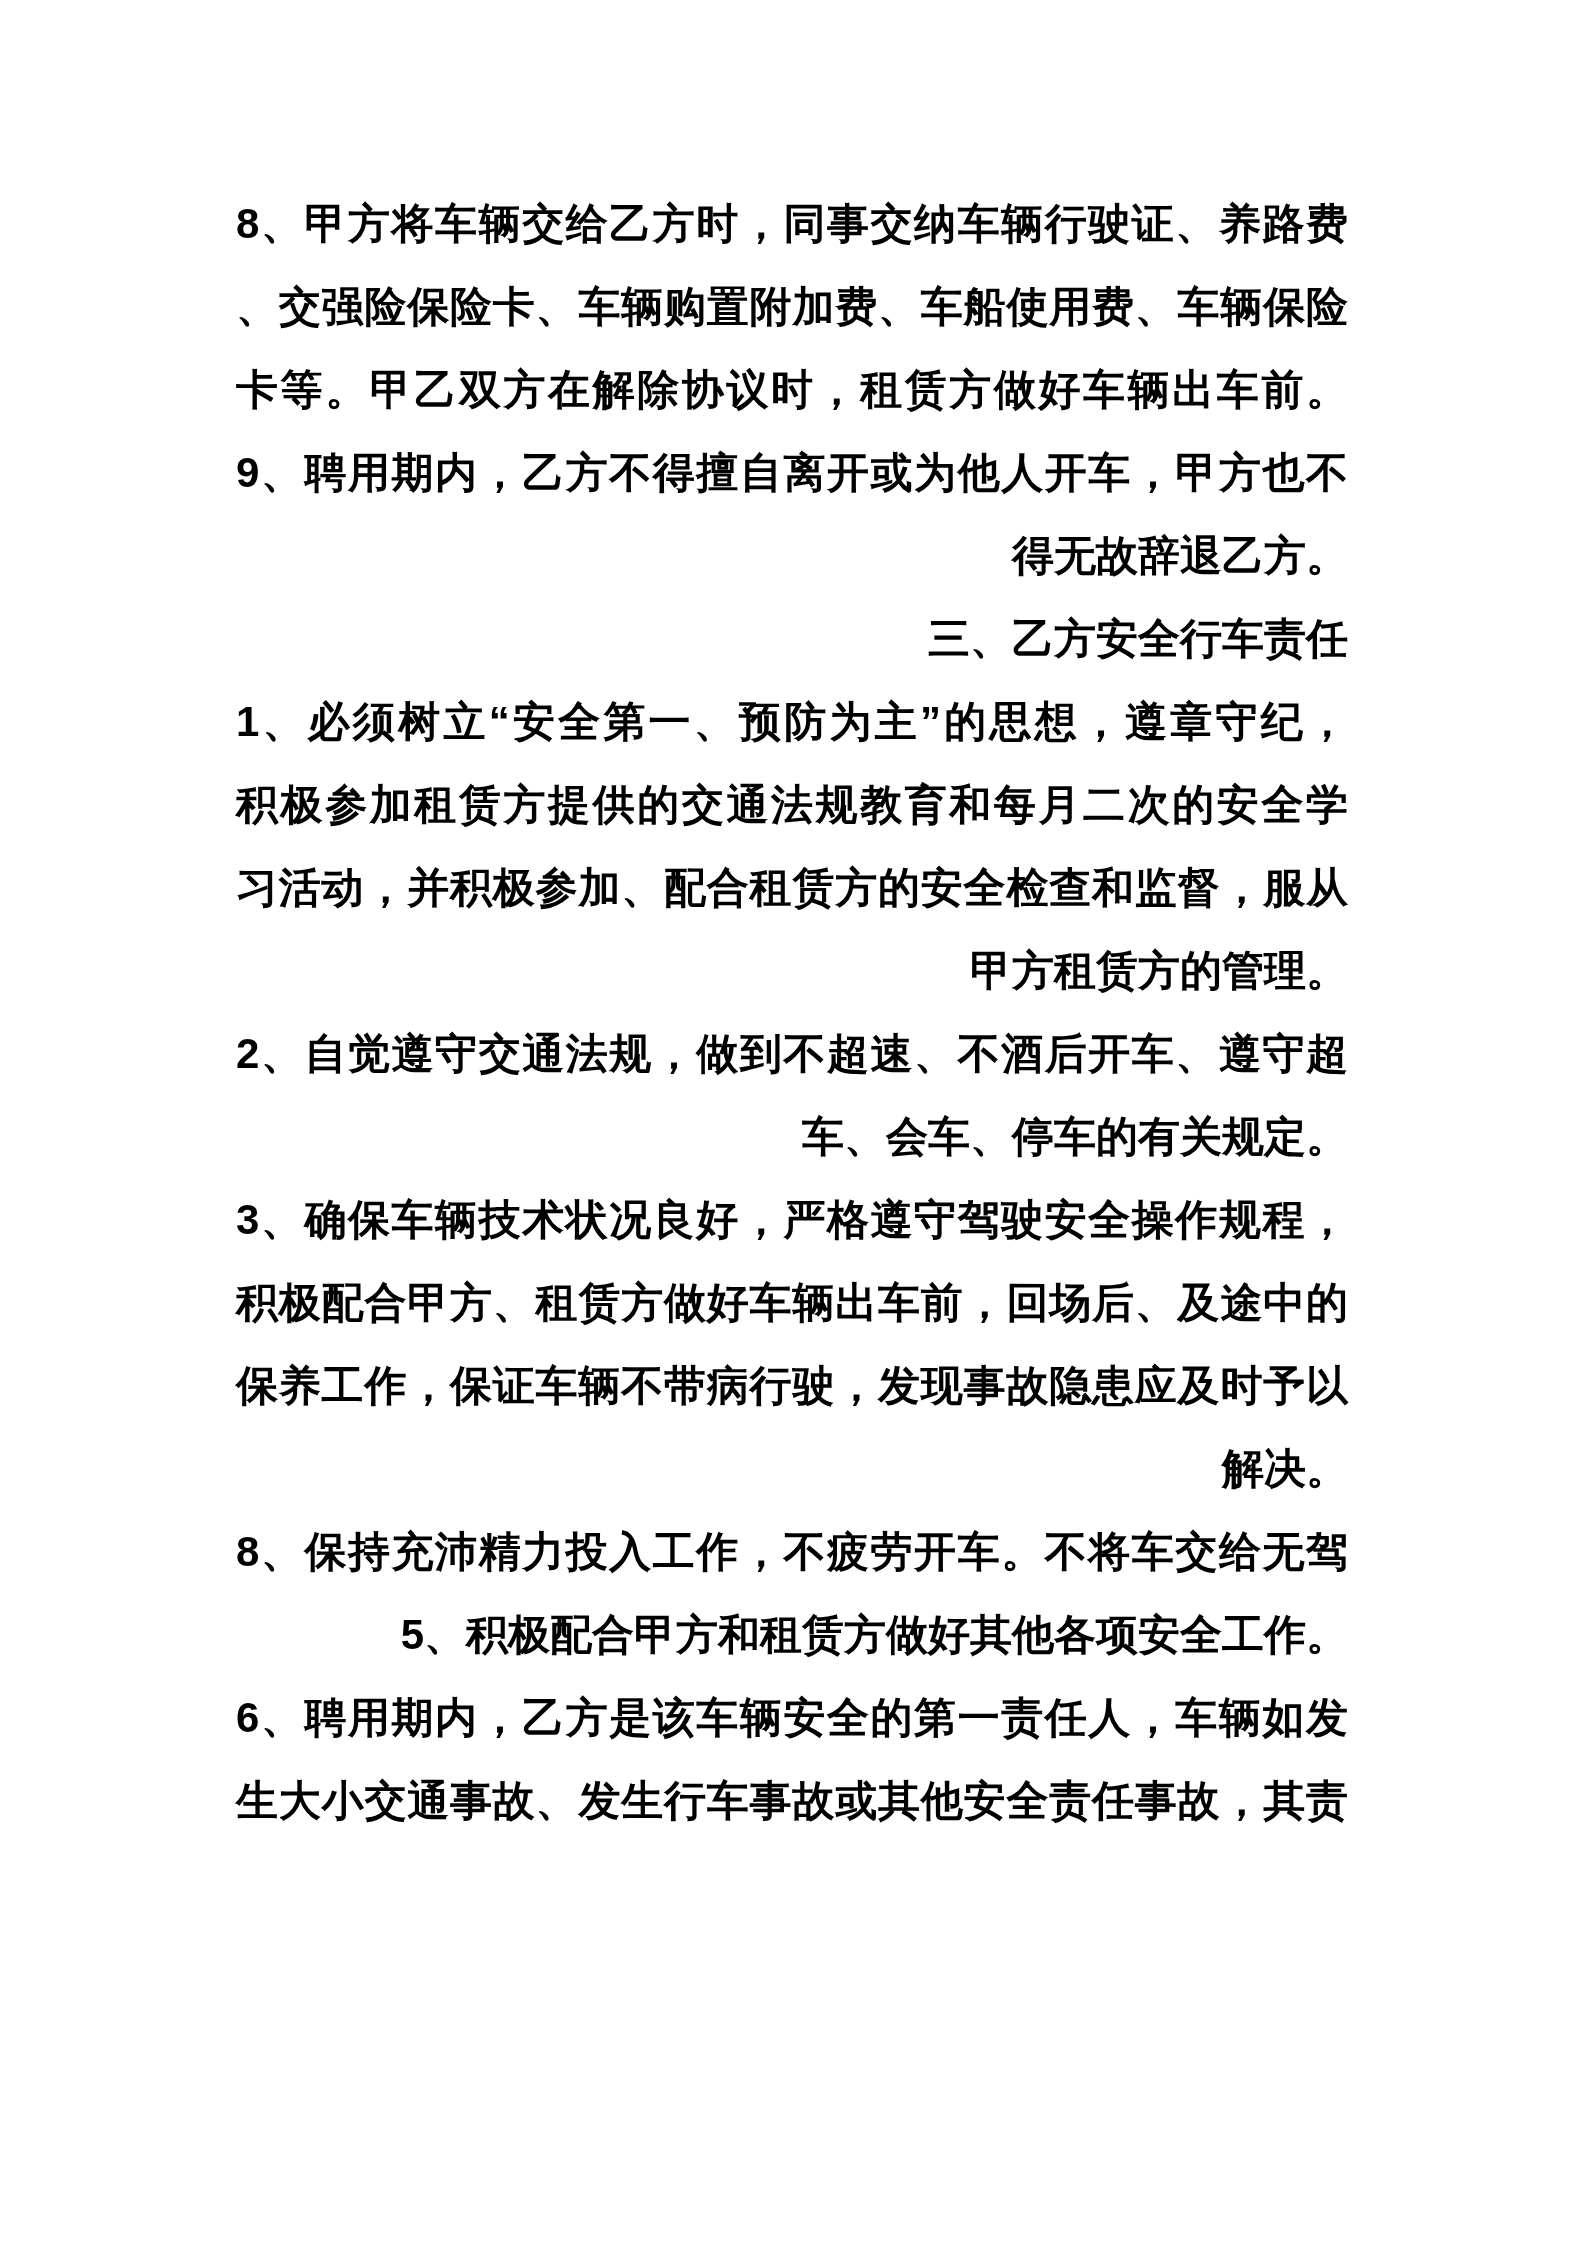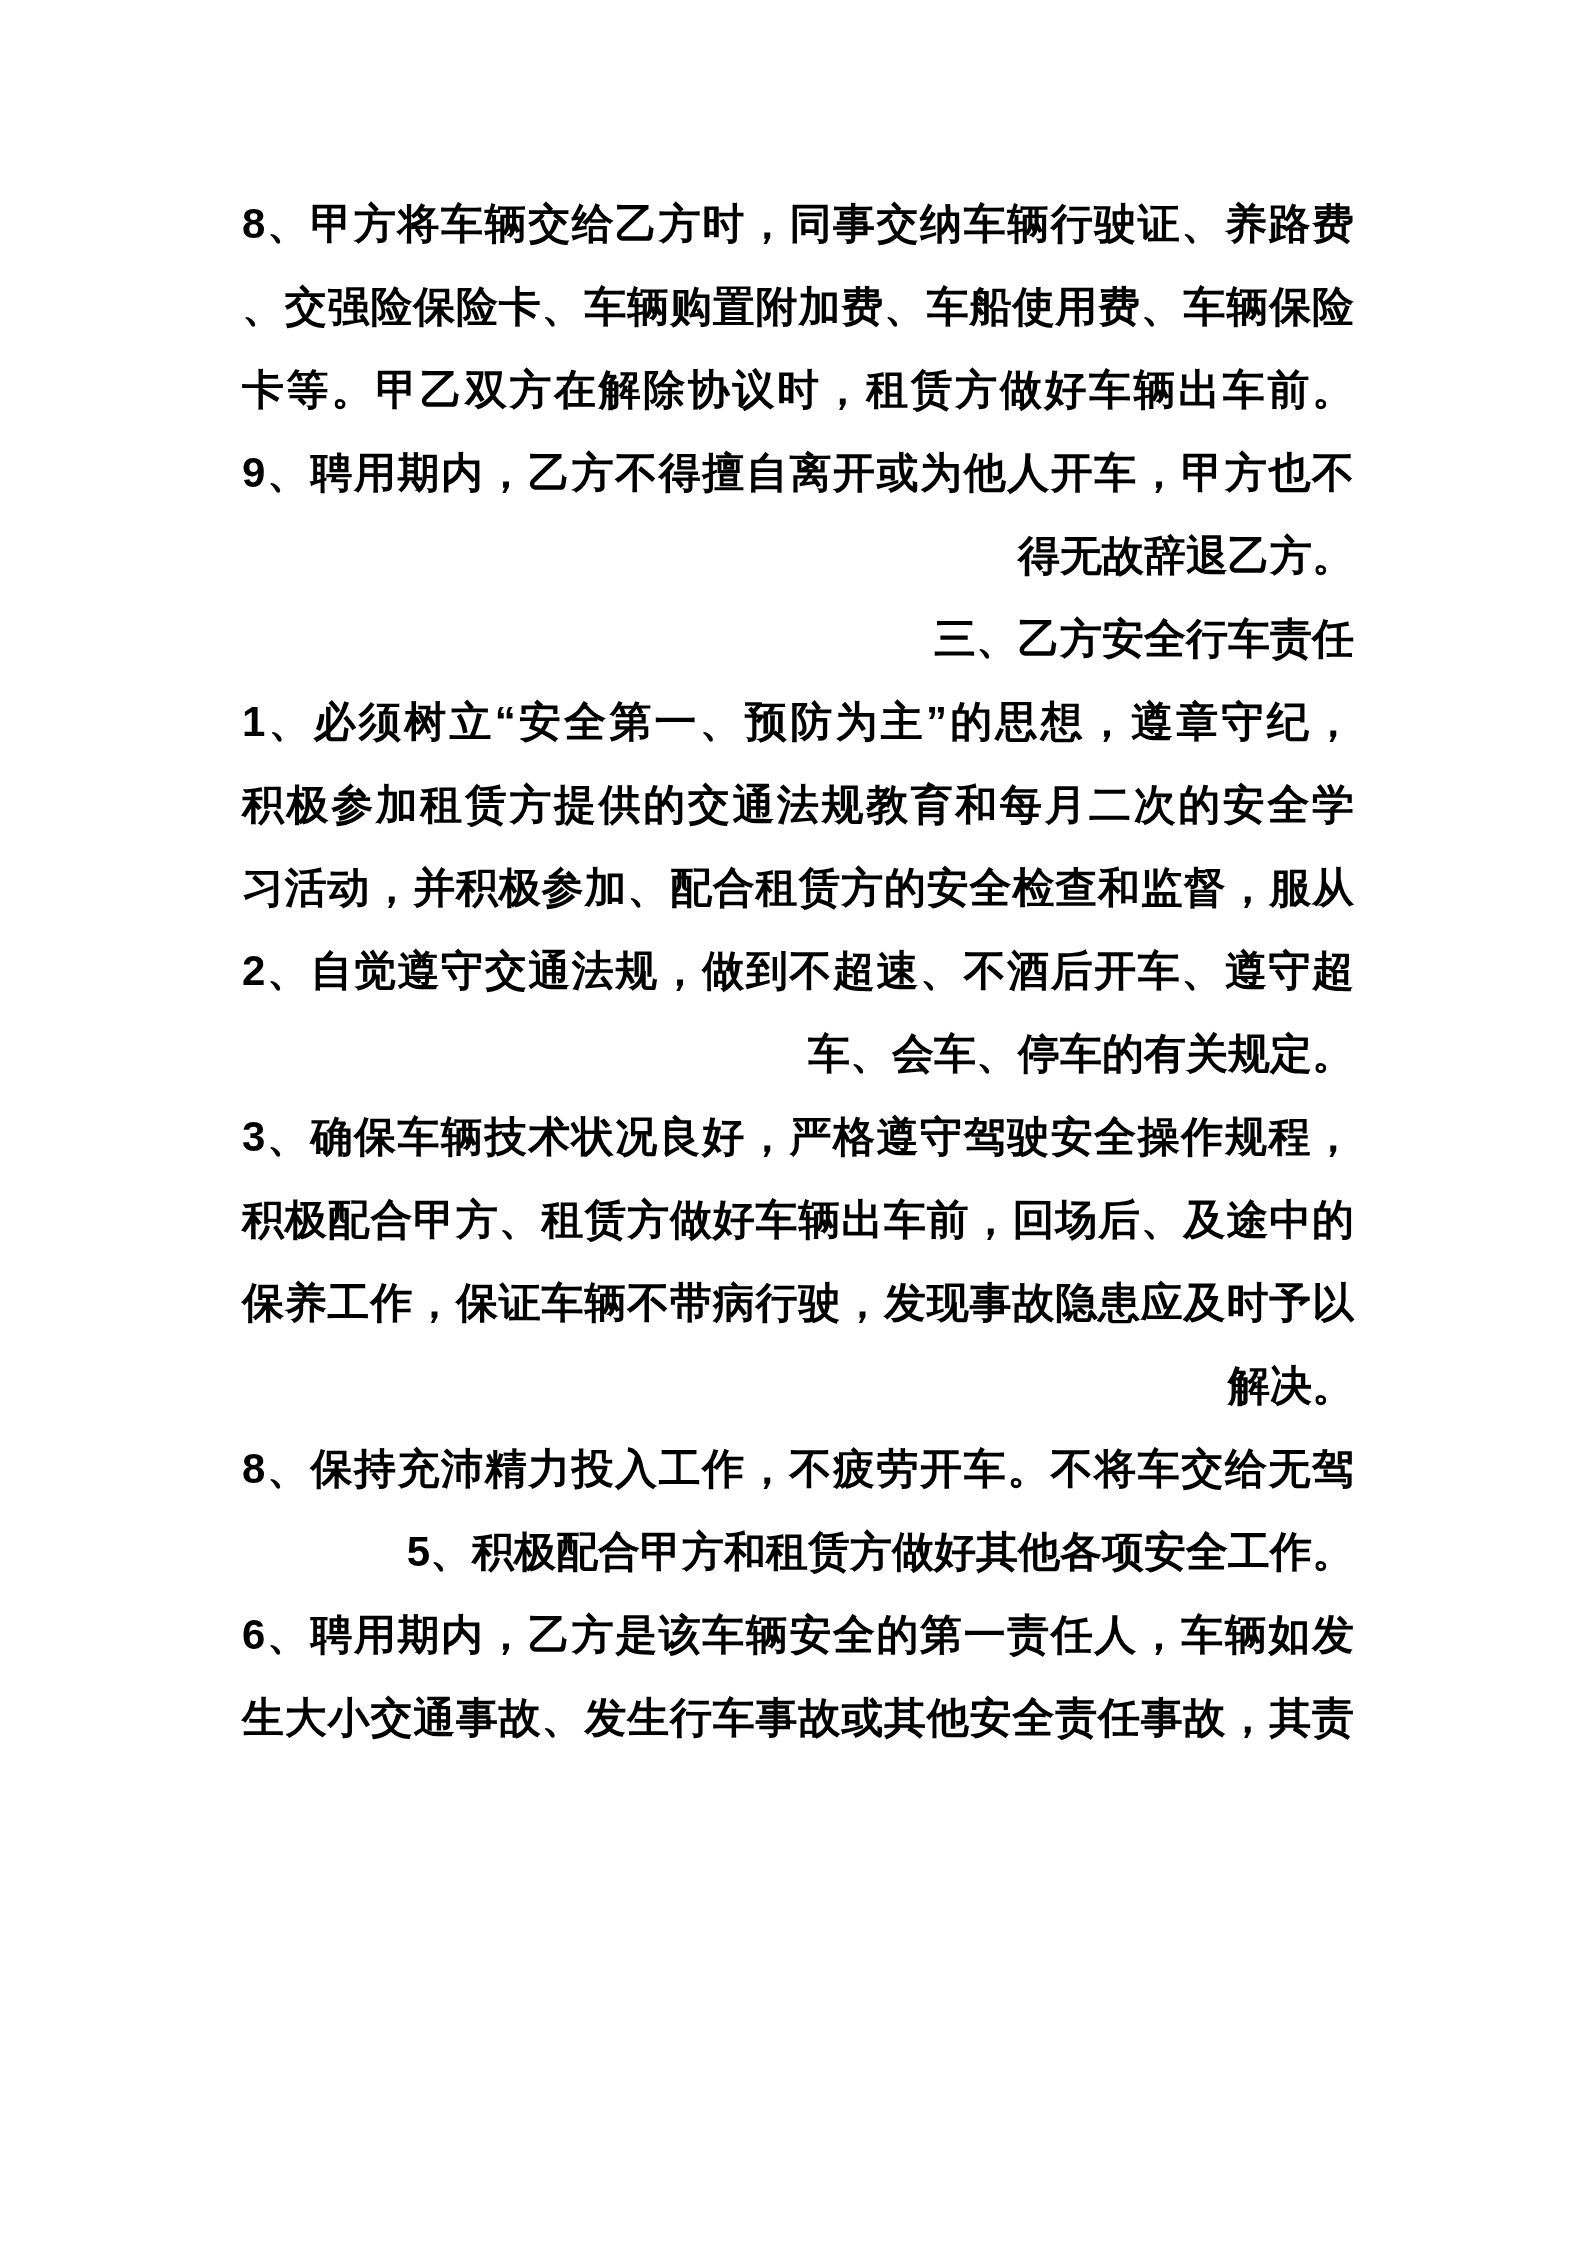--- a/index.html
+++ b/index.html
@@ -9,21 +9,21 @@
   }
   .page {
     position: relative;
     width: 1586px;
     height: 2244px;
     background: #ffffff;
     overflow: hidden;
   }
   .text-block {
     position: absolute;
-    left: 242px;
+    left: 236px;
     top: 182px;
     width: 1112px;
   }
   .line {
     font-family: "Liberation Sans", sans-serif;
     font-weight: 700;
     font-size: 42px;
     line-height: 83px;
     height: 83px;
     color: #000000;
@@ -41,20 +41,21 @@
   <div class="text-block">
       <div class="line justify">8、甲方将车辆交给乙方时，同事交纳车辆行驶证、养路费</div>
       <div class="line justify">、交强险保险卡、车辆购置附加费、车船使用费、车辆保险</div>
       <div class="line justify">卡等。甲乙双方在解除协议时，租赁方做好车辆出车前。</div>
       <div class="line justify">9、聘用期内，乙方不得擅自离开或为他人开车，甲方也不</div>
       <div class="line">得无故辞退乙方。</div>
       <div class="line">三、乙方安全行车责任</div>
       <div class="line justify">1、必须树立“安全第一、预防为主”的思想，遵章守纪，</div>
       <div class="line justify">积极参加租赁方提供的交通法规教育和每月二次的安全学</div>
       <div class="line justify">习活动，并积极参加、配合租赁方的安全检查和监督，服从</div>
+      <div class="line">甲方租赁方的管理。</div>
       <div class="line justify">2、自觉遵守交通法规，做到不超速、不酒后开车、遵守超</div>
       <div class="line">车、会车、停车的有关规定。</div>
       <div class="line justify">3、确保车辆技术状况良好，严格遵守驾驶安全操作规程，</div>
       <div class="line justify">积极配合甲方、租赁方做好车辆出车前，回场后、及途中的</div>
       <div class="line justify">保养工作，保证车辆不带病行驶，发现事故隐患应及时予以</div>
       <div class="line">解决。</div>
       <div class="line justify">8、保持充沛精力投入工作，不疲劳开车。不将车交给无驾</div>
       <div class="line">5、积极配合甲方和租赁方做好其他各项安全工作。</div>
       <div class="line justify">6、聘用期内，乙方是该车辆安全的第一责任人，车辆如发</div>
       <div class="line justify">生大小交通事故、发生行车事故或其他安全责任事故，其责</div>

